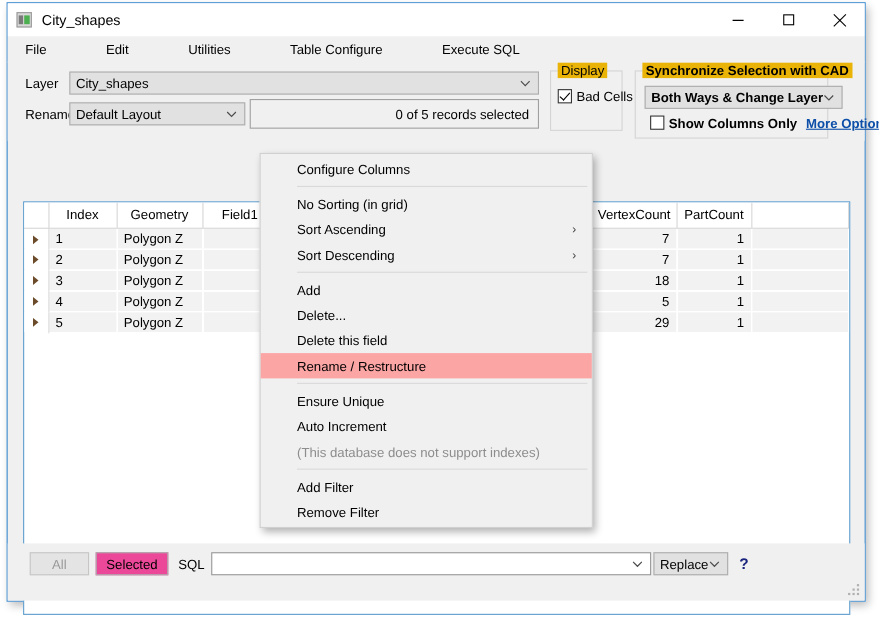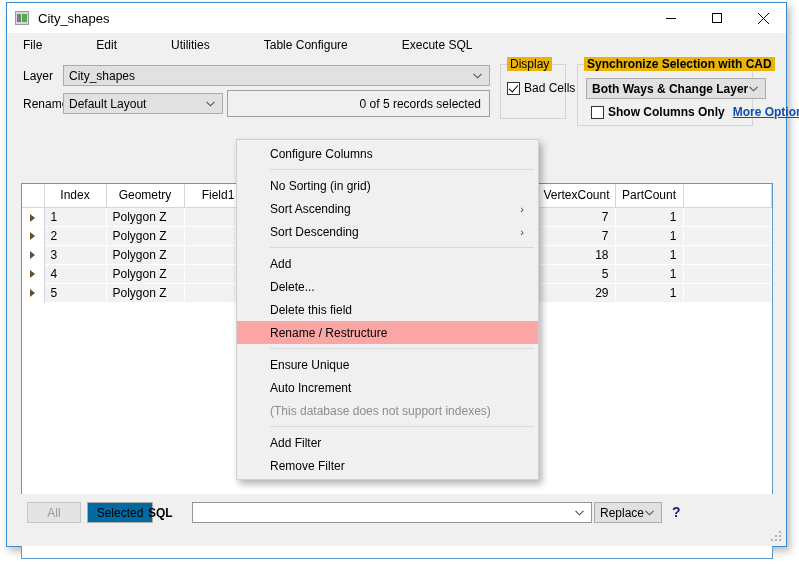--- a/index.html
+++ b/index.html
@@ -159,21 +159,21 @@
     background: #eab308;
     padding: 0 3px;
     font-size: 12px;
     color: #000;
     white-space: nowrap;
   }
 
   .checkbox-row {
     position: absolute;
     display: flex;
-    align-items: flex-end;
+    align-items: flex-start;
     font-size: 12px;
     white-space: nowrap;
   }
   .cb {
     width: 13px; height: 13px;
     box-sizing: border-box;
     border: 1px solid #333333;
     background: #ffffff;
     margin-right: 4px;
     position: relative;
@@ -316,21 +316,21 @@
     left: 0;
     bottom: 0;
     width: 100%;
     height: 52px;
     background: #f0f0f0;
   }
   .btn {
     position: absolute;
     box-sizing: border-box;
     border: 1px solid #adadad;
-    background: #0369a1;
+    background: #ec4899;
     font-size: 12px;
     display: flex;
     align-items: center;
     justify-content: center;
     color: #000;
   }
   .btn.disabled {
     color: #9a9a9a;
     background: #e4e4e4;
     border-color: #c6c6c6;
@@ -579,21 +579,21 @@
       <div class="mi disabled">(This database does not support indexes)</div>
       <div class="msep"></div>
       <div class="mi">Add Filter</div>
       <div class="mi">Remove Filter</div>
     </div>
 
     <div id="bottombar">
       <div class="btn disabled" style="left:20px; top:8px; width:54px; height:21px;">All</div>
       <div class="btn" style="left:80px; top:8px; width:66px; height:21px;">Selected</div>
 
-      <div class="lbl" style="left:141px; top:12px;font-weight:bold;">SQL</div>
+      <div class="lbl" style="left:155px; top:12px;">SQL</div>
 
       <div class="sql-input" style="left:185px; top:8px; width:400px; height:21px;">
         <span></span>
         <svg class="arrow" width="9" height="6" viewBox="0 0 9 6">
           <polyline points="0.5,0.8 4.5,4.8 8.5,0.8" fill="none" stroke="#4d4d4d" stroke-width="1.1"></polyline>
         </svg>
       </div>
 
       <div class="combo" style="left:587px; top:8px; width:68px; height:21px;">
         <span>Replace</span>

